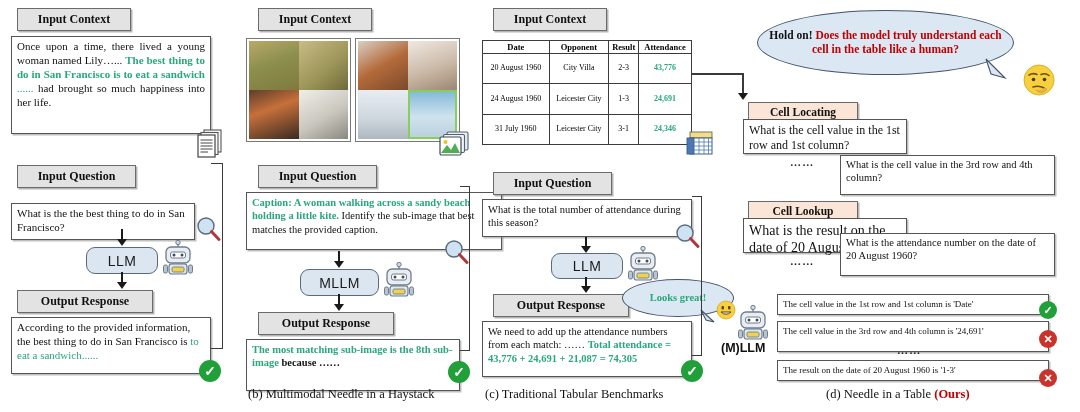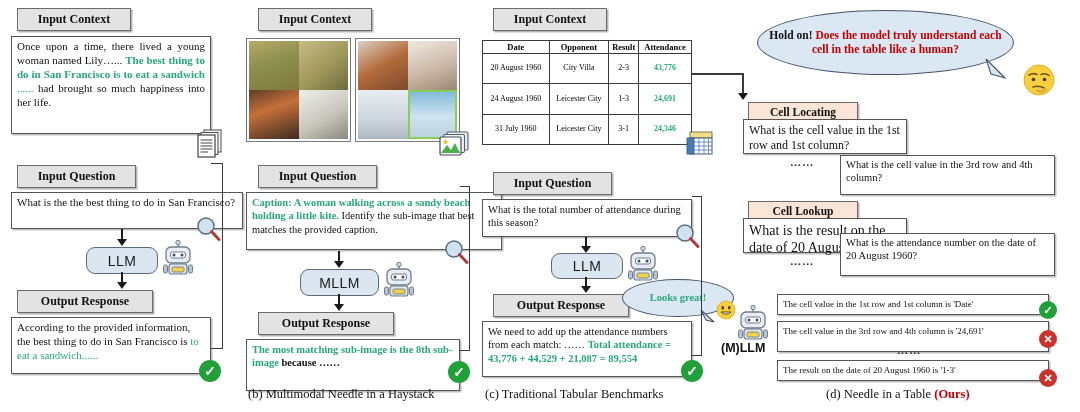--- a/index.html
+++ b/index.html
@@ -109,21 +109,21 @@
           <line x1="4.5" y1="16" x2="16.5" y2="16"></line>
       <line x1="4.5" y1="19" x2="16.5" y2="19"></line>
           <line x1="4.5" y1="22" x2="16.5" y2="22"></line>
       <line x1="4.5" y1="25" x2="12" y2="25"></line>
     </g>
   </svg>
 </div>
 
 <div class="hdr abs" style="left:17px;top:165px;width:117px;height:21px;font-size:12px;">Input Question</div>
 
-<div class="box abs" style="left:11px;top:192px;width:232px;height:37px;">
+<div class="box abs" style="left:11px;top:203px;width:184px;height:37px;">
   <div class="boxtext" style="font-size:11px;">What is the the best thing to do in San Francisco?</div>
 </div>
 
 <div class="abs" style="left:195px;top:215px;width:28px;height:28px;">
   <svg width="28" height="28" viewBox="0 0 28 28">
     <circle cx="11" cy="11" r="8" fill="#cfe2f3" stroke="#5b6b7b" stroke-width="1.4"></circle>
     <line x1="16.5" y1="16.5" x2="24" y2="24.5" stroke="#b03a3a" stroke-width="3" stroke-linecap="round"></line>
   </svg>
 </div>
 
@@ -326,21 +326,21 @@
   </svg>
 </div>
 
 <div class="vline abs" style="left:585px;top:277px;height:10px;"></div>
 <div class="arrowhead abs" style="left:581px;top:286px;"></div>
 
 <div class="hdr abs" style="left:493px;top:294px;width:134px;height:21px;font-size:12px;">Output Response</div>
 
 <div class="box abs" style="left:482px;top:321px;width:210px;height:56px;">
   <div class="boxtext" style="font-size:10.5px;">
-    <span>We need to add up the attendance numbers from each match: …… </span><span class="g">Total attendance = 43,776 + 44,529 + 21,087 = 89,554</span>
+    <span>We need to add up the attendance numbers from each match: …… </span><span class="g">Total attendance = 43,776 + 24,691 + 21,087 = 74,305</span>
   </div>
 </div>
 
 <div class="ell abs" style="left:622px;top:279px;width:110px;height:36px;">
   <div class="t g" style="font-size:10.5px;">Looks great!</div>
 </div>
 <div class="abs" style="left:700px;top:309px;width:16px;height:14px;">
   <svg width="16" height="14" viewBox="0 0 16 14">
         <path d="M1 1 L14 13 L6 11 Z" fill="#dbe7f3" stroke="#44556b" stroke-width="1.1"></path>
       </svg>

